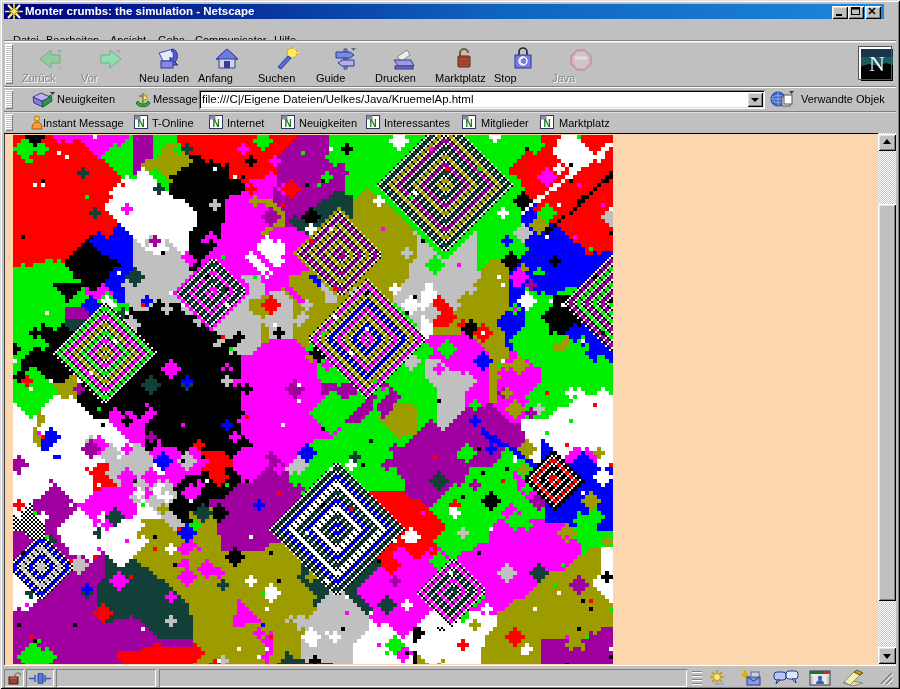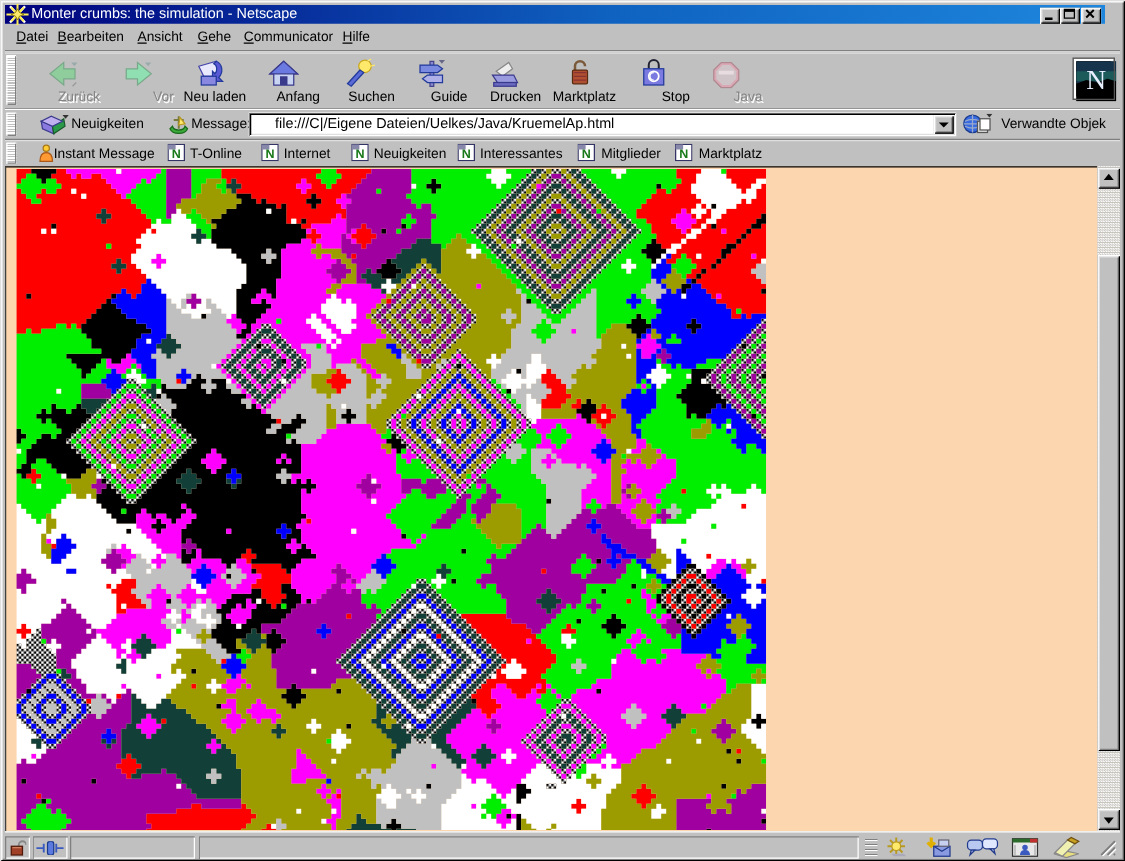--- a/index.html
+++ b/index.html
@@ -1,27 +1,27 @@
 <!DOCTYPE html>
 <html><head><meta charset="utf-8"><style>
 *{margin:0;padding:0;box-sizing:border-box}
 body{width:900px;height:689px;overflow:hidden;background:#c0c0c0;font-family:"Liberation Sans",sans-serif;font-size:11px;position:relative}
 .win{position:absolute;inset:0;background:#c0c0c0;
  box-shadow:inset 1px 1px 0 #dfdfdf,inset -1px -1px 0 #000,inset 2px 2px 0 #fff,inset -2px -2px 0 #808080;}
-.title{position:absolute;left:4px;top:4px;right:16px;height:15px;background:linear-gradient(90deg,#00007c,#0f62c0 55%,#1e86dc);color:#fff;font-weight:normal;font-size:11.5px;line-height:15px}
+.title{position:absolute;left:4px;top:4px;right:16px;height:15px;background:linear-gradient(90deg,#00007c,#0f62c0 55%,#1e86dc);color:#fff;font-weight:bold;font-size:11.5px;line-height:15px}
 .title .txt{position:absolute;left:21px;top:0}
 .tbtn{position:absolute;top:1px;width:16px;height:13px;background:#c0c0c0;box-shadow:inset 1px 1px 0 #fff,inset -1px -1px 0 #000,inset 2px 2px 0 #dfdfdf,inset -2px -2px 0 #808080;font-size:9px;text-align:center;line-height:12px;color:#000}
 .menubar{position:absolute;left:4px;top:21px;right:4px;height:19px;background:#c0c0c0}
-.menubar span{position:absolute;top:3px}
+.menubar span{position:absolute;top:13px}
 .menubar u{text-decoration:underline}
 .etch{position:absolute;left:4px;right:4px;height:2px;box-shadow:inset 0 1px 0 #808080,inset 0 -1px 0 #fff}
 .bar{position:absolute;left:4px;right:4px;background:#c0c0c0}
 .grip{position:absolute;left:1px;top:2px;bottom:2px;width:8px;background:#c0c0c0;box-shadow:inset 1px 1px 0 #fff,inset -1px -1px 0 #808080;
 background-image:repeating-linear-gradient(0deg,#fff 0 1px,#c0c0c0 1px 2px);}
-.tool{position:absolute;top:2px;width:58px;height:42px;text-align:right;color:#000}
+.tool{position:absolute;top:2px;width:58px;height:42px;text-align:left;color:#000}
 .tool .lbl{position:absolute;left:0;right:0;top:28px;font-size:11px}
 .tool.dis .lbl{color:#848484;text-shadow:1px 1px 0 #fff}
 .tool svg{position:absolute;left:50%;transform:translateX(-50%);top:3px}
 .nbox{position:absolute;background:#000;border:2px solid #fff;outline:1px solid #555}
 .field{position:absolute;background:#fff;box-shadow:inset 1px 1px 0 #808080,inset -1px -1px 0 #fff,inset 2px 2px 0 #000,inset -2px -2px 0 #dfdfdf;font-size:11.5px;color:#000;white-space:nowrap;overflow:hidden}
 .drop{position:absolute;right:2px;top:2px;bottom:2px;width:16px;background:#c0c0c0;box-shadow:inset 1px 1px 0 #fff,inset -1px -1px 0 #000,inset 2px 2px 0 #dfdfdf,inset -2px -2px 0 #808080}
 .drop:after{content:"";position:absolute;left:4px;top:6px;border:4px solid transparent;border-top:4px solid #000}
 .content{position:absolute;left:4px;top:133px;width:874px;height:532px;background:#fbd6ae;border-left:1px solid #404040;border-top:1px solid #000}
 .sb{position:absolute;left:878px;top:133px;width:18px;height:532px;background:#e7e3de;background-image:conic-gradient(#fff 25%,#c8c4be 0 50%,#fff 0 75%,#c8c4be 0);background-size:2px 2px}
 .sbtn{position:absolute;left:0;width:18px;height:17px;background:#c0c0c0;box-shadow:inset 1px 1px 0 #fff,inset -1px -1px 0 #000,inset 2px 2px 0 #dfdfdf,inset -2px -2px 0 #808080}
@@ -166,21 +166,21 @@
  <path d="M12 10l-9-4 8-4 9 4z" fill="#c0b0f0" stroke="#3a3a8c"></path>
  <path d="M20 1h5l-2.5 3z" fill="#333"></path>
 </svg>
 <span style="position:absolute;left:53px;top:5px">Neuigkeiten</span>
 <svg style="position:absolute;left:131px;top:4px" width="16" height="16" viewBox="0 0 16 16">
  <path d="M8 1v10M4 4h8" stroke="#7a7a40" stroke-width="1.6"></path>
  <path d="M3 9c1 4 9 4 10 0l2 2c-2 5-12 5-14 0z" fill="#3aaa3a" stroke="#1a6a1a"></path>
  <path d="M9 2l4 5-5 1z" fill="#ffe96a" stroke="#b89a20"></path>
 </svg>
 <span style="position:absolute;left:149px;top:5px">Message:</span>
-<div class="field" style="left:195px;top:2px;width:566px;height:19px;line-height:19px;padding-left:21px">file:///C|/Eigene Dateien/Uelkes/Java/KruemelAp.html<div class="drop"></div></div>
+<div class="field" style="left:195px;top:2px;width:566px;height:19px;line-height:19px;padding-left:3px">file:///C|/Eigene Dateien/Uelkes/Java/KruemelAp.html<div class="drop"></div></div>
 <svg style="position:absolute;left:766px;top:3px" width="24" height="17" viewBox="0 0 24 17">
  <circle cx="8" cy="8" r="7" fill="#3a6ae0" stroke="#1a3a8c"></circle>
  <path d="M2 6c4-2 8-2 12 0M2 10c4 2 8 2 12 0M8 1v14M1 8h14" stroke="#9ac" fill="none"></path>
  <rect x="12" y="6" width="8" height="9" fill="#e8e8e8" stroke="#555"></rect>
       <rect x="14" y="4" width="8" height="9" fill="#fff" stroke="#555"></rect>
  <path d="M19 0h5l-2.5 3z" fill="#333"></path>
 </svg>
 <span style="position:absolute;left:797px;top:5px">Verwandte Objek</span>
 </div>
 <div style="position:absolute;left:4px;top:111px;right:4px;height:1px;background:#808080"></div>

